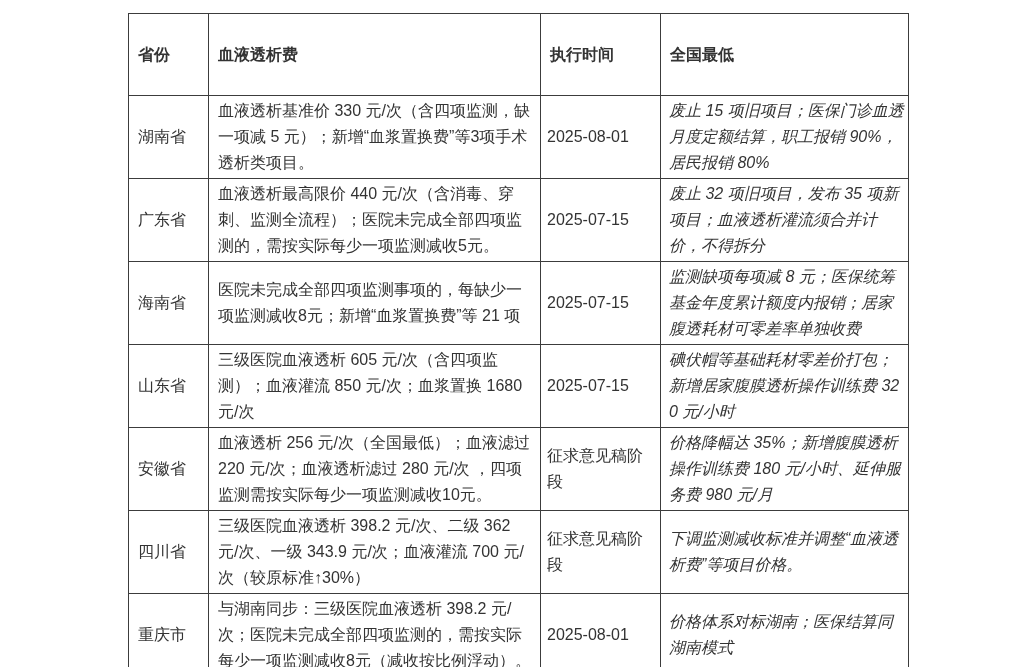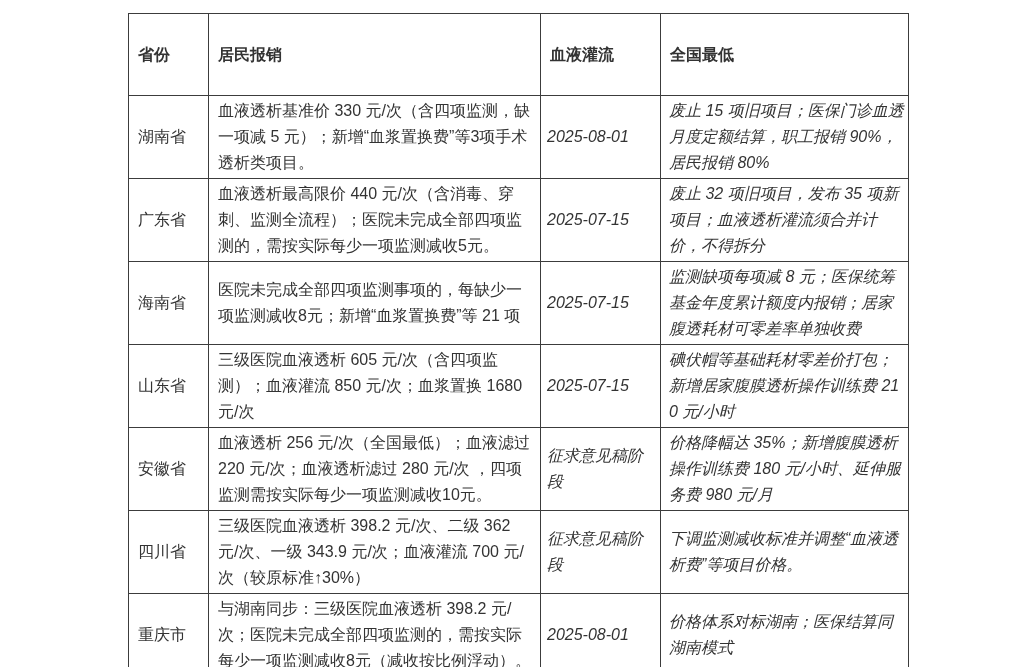--- a/index.html
+++ b/index.html
@@ -42,39 +42,39 @@
   table.pricing th {
     font-weight: bold;
     padding: 2px 6px 2px 9px;
   }
   td.cell-province {
     font-weight: bold;
     padding: 2px 4px 2px 9px;
     margin-left: 12px;
   }
   td.cell-content { padding: 2px 6px 2px 9px; }
-  td.cell-time    { padding: 2px 2px 2px 6px; font-style: italic; }
+  td.cell-time    { padding: 2px 2px 2px 6px; }
   td.cell-note    { padding: 2px 4px 2px 8px; font-style: italic; }
 </style>
 </head>
 <body>
 
 <div class="page">
   <table class="pricing">
     <colgroup>
       <col style="width:80px">
       <col style="width:332px">
       <col style="width:120px">
       <col style="width:248px">
     </colgroup>
     <thead>
       <tr>
         <th>省份</th>
-        <th>居民报销</th>
-        <th>血液灌流</th>
+        <th>血液透析费</th>
+        <th>执行时间</th>
         <th>全国最低</th>
       </tr>
     </thead>
     <tbody>
   <tr>
     <td class="cell-province">湖南省</td>
     <td class="cell-content">血液透析基准价 330 元/次（含四项监测，缺一项减 5 元）；新增“血浆置换费”等3项手术透析类项目。</td>
     <td class="cell-time">2025-08-01</td>
     <td class="cell-note">废止 15 项旧项目；医保门诊血透月度定额结算，职工报销 90%，居民报销 80%</td>
   </tr>
@@ -90,21 +90,21 @@
     <td class="cell-province">海南省</td>
     <td class="cell-content">医院未完成全部四项监测事项的，每缺少一项监测减收8元；新增“血浆置换费”等 21 项</td>
     <td class="cell-time">2025-07-15</td>
     <td class="cell-note">监测缺项每项减 8 元；医保统筹基金年度累计额度内报销；居家腹透耗材可零差率单独收费</td>
   </tr>
 
   <tr>
     <td class="cell-province">山东省</td>
     <td class="cell-content">三级医院血液透析 605 元/次（含四项监测）；血液灌流 850 元/次；血浆置换 1680 元/次</td>
     <td class="cell-time">2025-07-15</td>
-    <td class="cell-note">碘伏帽等基础耗材零差价打包；新增居家腹膜透析操作训练费 210 元/小时</td>
+    <td class="cell-note">碘伏帽等基础耗材零差价打包；新增居家腹膜透析操作训练费 320 元/小时</td>
   </tr>
 
   <tr>
     <td class="cell-province">安徽省</td>
     <td class="cell-content">血液透析 256 元/次（全国最低）；血液滤过 220 元/次；血液透析滤过 280 元/次 ，四项监测需按实际每少一项监测减收10元。</td>
     <td class="cell-time">征求意见稿阶段</td>
     <td class="cell-note">价格降幅达 35%；新增腹膜透析操作训练费 180 元/小时、延伸服务费 980 元/月</td>
   </tr>
 
   <tr>

